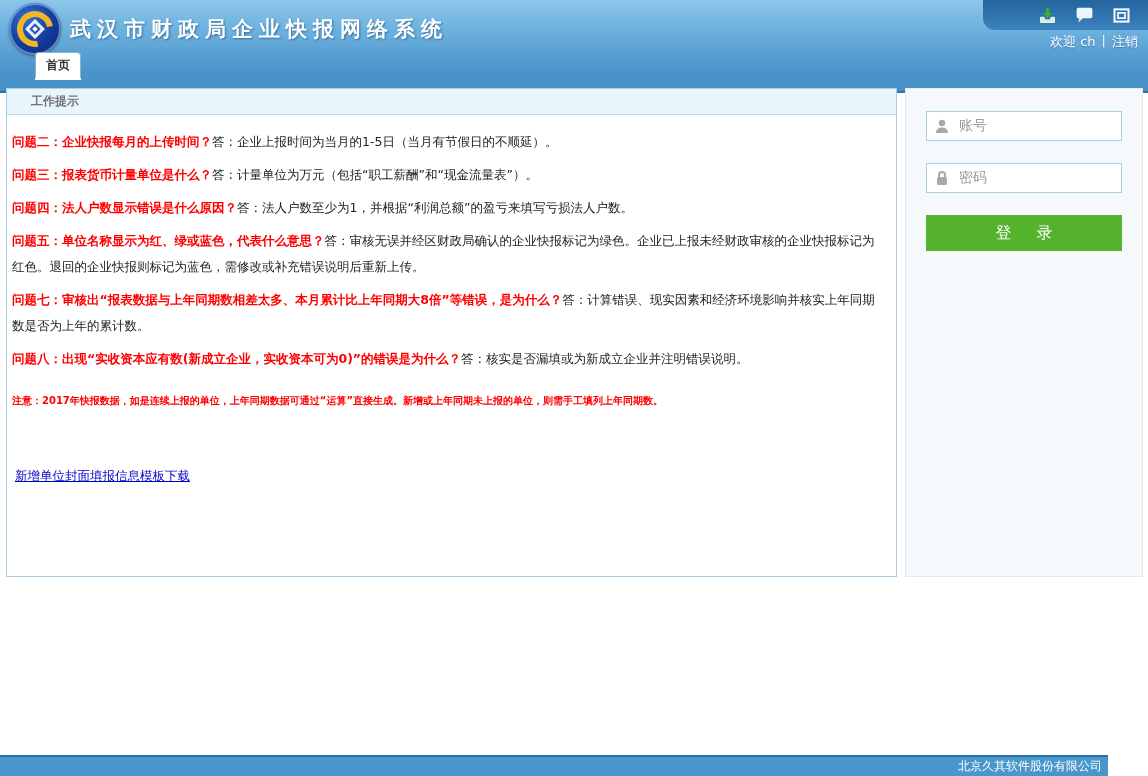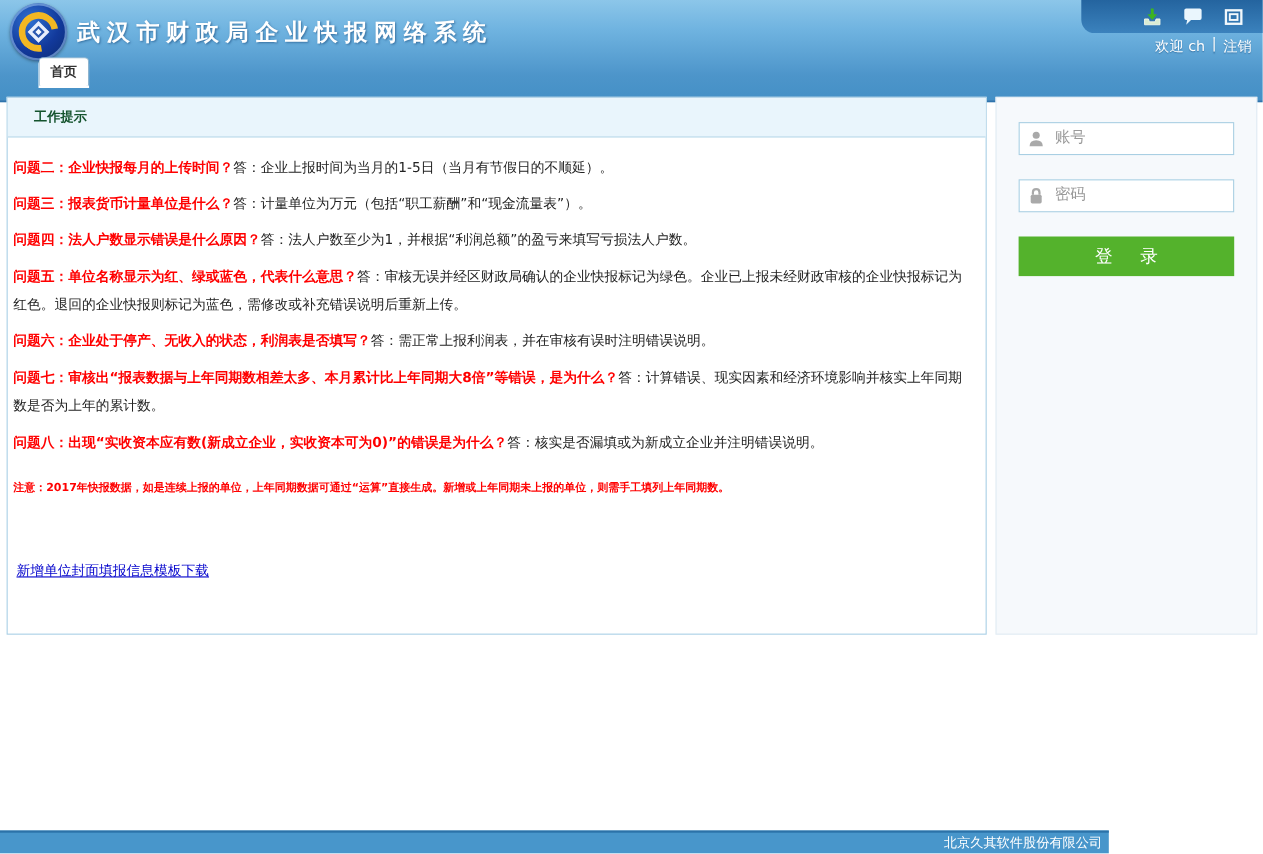--- a/index.html
+++ b/index.html
@@ -63,22 +63,22 @@
     display:flex; align-items:center; cursor:pointer;
     box-shadow:0 2px 0 #ffffff;
   }
 
   
   .work-panel {
     position:absolute; left:6px; top:88px; width:891px; height:489px;
     background:#ffffff; border:1px solid #a9cfe5;
   }
   .work-panel-header {
-    height:36px; background:#e9f5fc; border-bottom:1px solid #bcd9ea;
-    color:#14532d; font-size:12px; font-weight:bold;
+    height:26px; background:#e9f5fc; border-bottom:1px solid #bcd9ea;
+    color:#737373; font-size:12px; font-weight:bold;
     display:flex; align-items:center; padding-left:24px;
   }
   .work-panel-body { padding:14px 10px 0 5px; }
   .qa-line { font-size:12.5px; line-height:26px; margin-bottom:7px; color:#222222; }
   .qa-q { color:#ff0000; font-weight:bold; }
   .qa-a { color:#222222; }
   .notice-line {
     font-size:10px; line-height:26px; margin-top:16px;
     color:#ff0000; font-weight:bold;
   }
@@ -105,21 +105,21 @@
   .login-btn {
     display:block; width:196px; height:36px; margin:22px auto 0 auto;
     background:#54b22c; border:none; color:#ffffff; font-size:16px;
     letter-spacing:10px; text-indent:10px; cursor:pointer;
     font-family:"DejaVu Sans","Liberation Sans",sans-serif;
     text-align:center;
   }
 
   
   .footer {
-    position:absolute; left:0; bottom:0; width:1008px; height:21px;
+    position:absolute; left:0; bottom:0; width:1108px; height:21px;
     background:#4896cb; border-top:2px solid #2c72a8;
     display:flex; align-items:center; justify-content:flex-end;
     padding-right:6px; color:#ffffff; font-size:12px;
   }
 </style>
 </head>
 <body>
 
 <div class="page">
 
@@ -158,21 +158,20 @@
 
   <div class="work-panel">
     <div class="work-panel-header">
       <span>工作提示</span>
     </div>
     <div class="work-panel-body">
       <p class="qa-line"><span class="qa-q">问题二：企业快报每月的上传时间？</span><span class="qa-a">答：企业上报时间为当月的1-5日（当月有节假日的不顺延）。</span></p>
       <p class="qa-line"><span class="qa-q">问题三：报表货币计量单位是什么？</span><span class="qa-a">答：计量单位为万元（包括“职工薪酬”和“现金流量表”）。</span></p>
       <p class="qa-line"><span class="qa-q">问题四：法人户数显示错误是什么原因？</span><span class="qa-a">答：法人户数至少为1，并根据“利润总额”的盈亏来填写亏损法人户数。</span></p>
       <p class="qa-line"><span class="qa-q">问题五：单位名称显示为红、绿或蓝色，代表什么意思？</span><span class="qa-a">答：审核无误并经区财政局确认的企业快报标记为绿色。企业已上报未经财政审核的企业快报标记为红色。退回的企业快报则标记为蓝色，需修改或补充错误说明后重新上传。</span></p>
-      <p class="qa-line"><span class="qa-q">问题六：企业处于停产、无收入的状态，利润表是否填写？</span><span class="qa-a">答：需正常上报利润表，并在审核有误时注明错误说明。</span></p>
       <p class="qa-line"><span class="qa-q">问题七：审核出“报表数据与上年同期数相差太多、本月累计比上年同期大8倍”等错误，是为什么？</span><span class="qa-a">答：计算错误、现实因素和经济环境影响并核实上年同期数是否为上年的累计数。</span></p>
       <p class="qa-line"><span class="qa-q">问题八：出现“实收资本应有数(新成立企业，实收资本可为0)”的错误是为什么？</span><span class="qa-a">答：核实是否漏填或为新成立企业并注明错误说明。</span></p>
       <p class="notice-line">注意：2017年快报数据，如是连续上报的单位，上年同期数据可通过“运算”直接生成。新增或上年同期未上报的单位，则需手工填列上年同期数。</p>
       <a class="tpl-link">新增单位封面填报信息模板下载</a>
     </div>
   </div>
 
   <div class="login-panel">
     <div class="field-wrap">
       <svg class="field-icon" viewBox="0 0 16 16">

